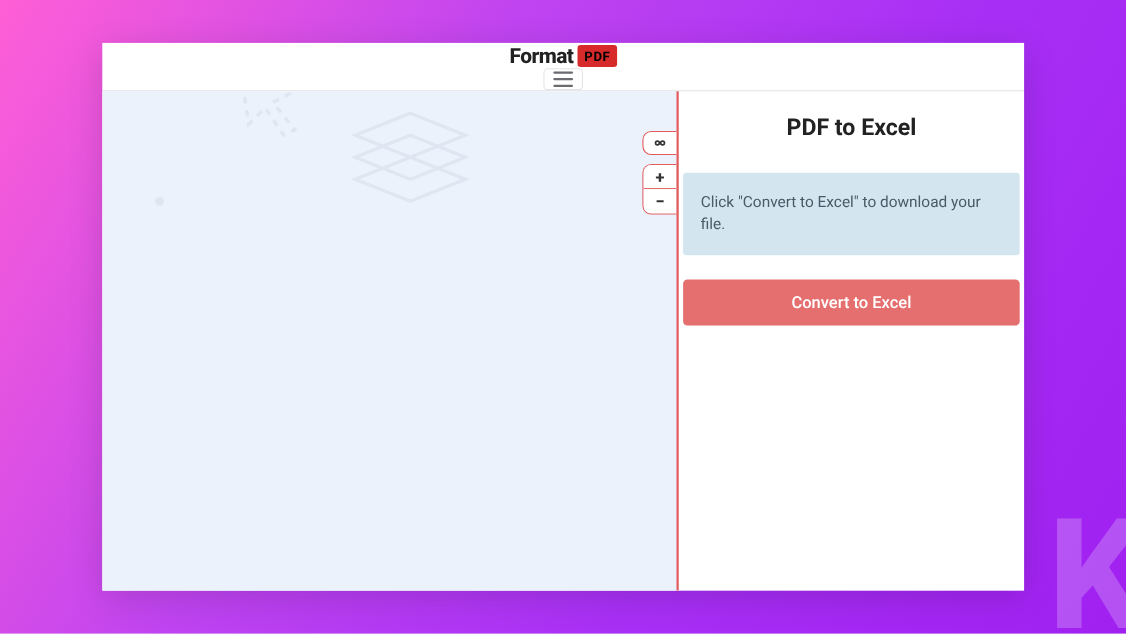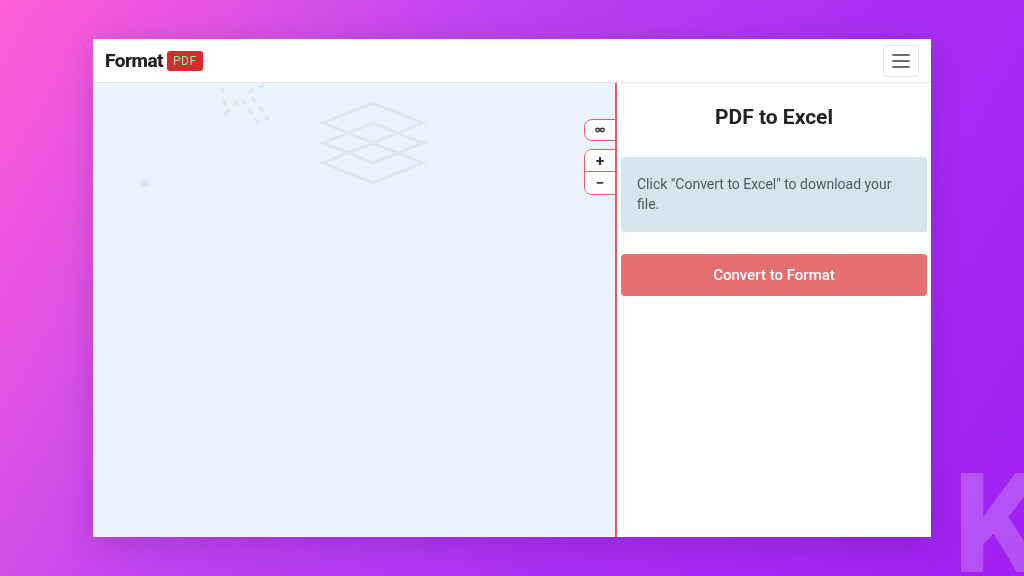--- a/index.html
+++ b/index.html
@@ -33,36 +33,37 @@
       box-shadow: 0 6px 30px rgba(0,0,0,0.15);
       overflow: hidden;
     }
     .topbar {
       height: 44px;
       border-bottom: 1px solid #e4e4e7;
       display: flex;
       align-items: center;
       justify-content: space-between;
       padding: 0 12px;
+      flex-direction: column;
     }
     .logo {
       display: flex;
       align-items: center;
       gap: 4px;
     }
     .logo-format {
       font-weight: 800;
       font-size: 19px;
       color: #222;
       letter-spacing: -0.5px;
     }
     .logo-badge {
       background: #d72a2a;
-      color: #86efac;
-      font-weight: 400;
+      color: #000000;
+      font-weight: 700;
       font-size: 12px;
       padding: 3px 6px;
       border-radius: 3px;
       letter-spacing: 0.5px;
     }
     .hamburger {
       width: 36px;
       height: 32px;
       border: 1px solid #e4e4e7;
       border-radius: 4px;
@@ -229,19 +230,19 @@
         <div class="tool-group">
           <div class="zbtn">+</div>
           <div class="zbtn">−</div>
         </div>
       </div>
     </div>
 
     <div class="side-panel">
       <div class="panel-title">PDF to Excel</div>
       <div class="info-box">Click "Convert to Excel" to download your file.</div>
-      <div class="convert-btn">Convert to Format</div>
+      <div class="convert-btn">Convert to Excel</div>
     </div>
 
   </div>
 </div>
 
 <div class="watermark">K</div>
 
 </body></html>

